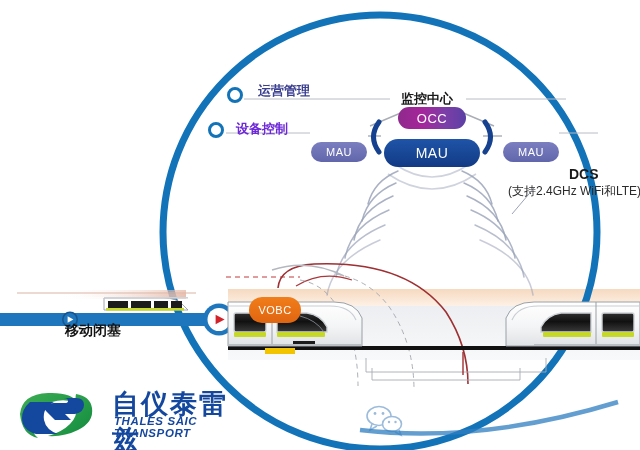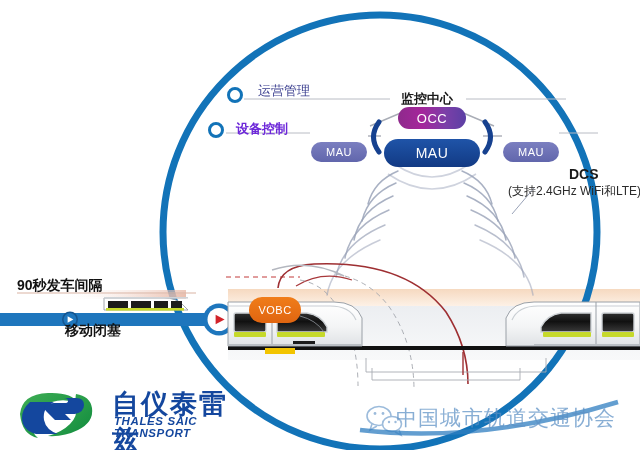--- a/index.html
+++ b/index.html
@@ -47,21 +47,21 @@
     font-size:11px;
     background:linear-gradient(180deg,#f07d1a 0%,#e06510 100%);
   }
 
   
   .lbl{position:absolute;white-space:nowrap;}
   .lbl-jkzx{
     left:401px;top:68px;font-size:13px;color:#1a1a1a;font-weight:bold;margin-top:22px;
   }
   .lbl-yygl{
-    left:258px;top:82px;font-size:13px;color:#3b3f8f;font-weight:normal;
+    left:258px;top:82px;font-size:13px;color:#3b3f8f;font-weight:bold;
   }
   .lbl-sbkz{
     left:236px;top:120px;font-size:13px;color:#6d28d9;font-weight:bold;
   }
   .lbl-dcs{
     left:538px;top:166px;font-size:14px;color:#1a1a1a;font-weight:bold;margin-left:31px;
   }
   .lbl-dcs-sub{
     left:508px;top:183px;font-size:12px;color:#2b2b2b;
   }
@@ -316,26 +316,24 @@
   <div class="pill pill-mau-right">MAU</div>
 
   <div class="lbl lbl-yygl">运营管理</div>
 
   <div class="lbl lbl-sbkz">设备控制</div>
 
   <div class="lbl lbl-dcs">DCS</div>
 
   <div class="lbl lbl-dcs-sub">(支持2.4GHz WiFi和LTE)</div>
 
-  <div class="lbl lbl-90">90秒发车间隔</div>
 
   <div class="lbl lbl-ydbs">移动闭塞</div>
 
   <div class="pill pill-vobc">VOBC</div>
 
   <div class="logo-wrap">
     <div class="logo-cn">自仪泰雷兹</div>
     <div class="logo-en">THALES SAIC TRANSPORT</div>
   </div>
 
-  <div class="wm">中国城市轨道交通协会</div>
 
 </div>
 
 </body></html>

